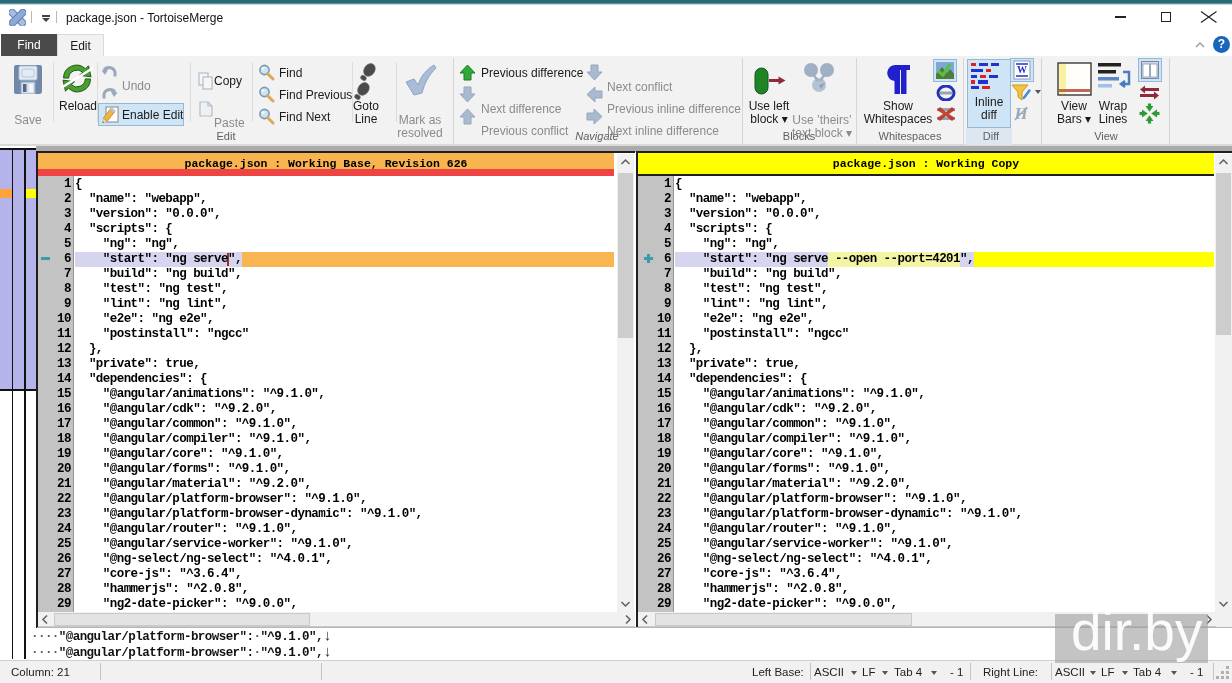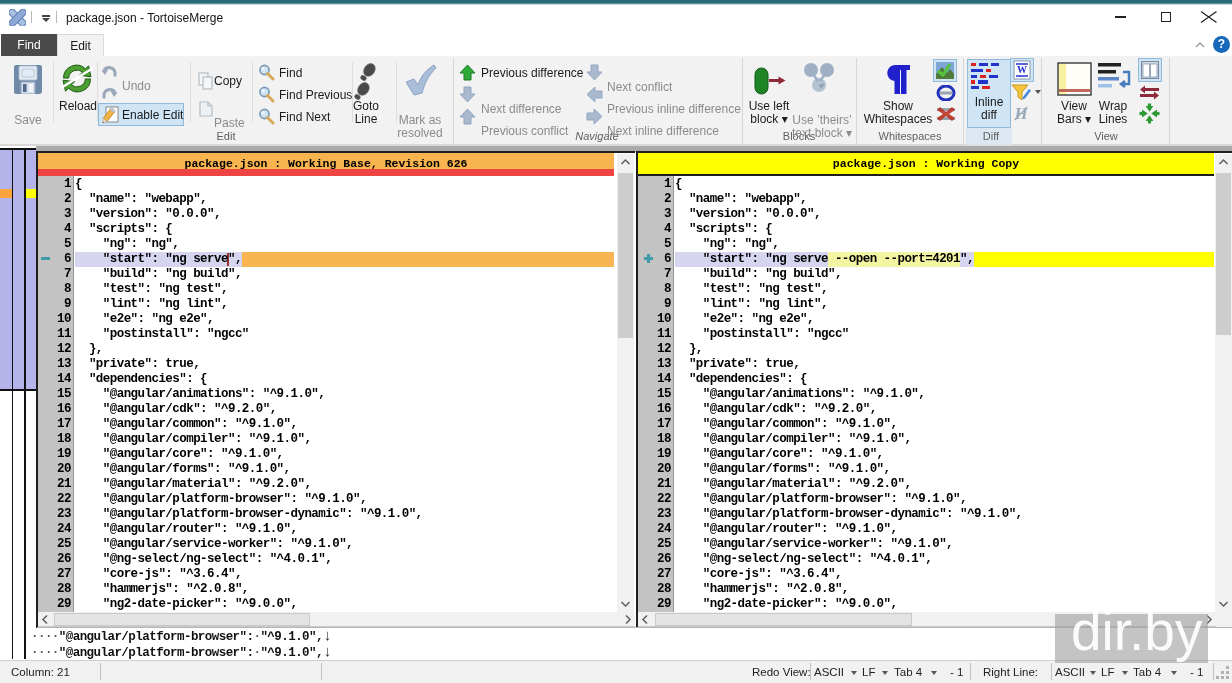--- a/index.html
+++ b/index.html
@@ -395,21 +395,21 @@
 <pre class="abs" style="left:31px;top:629px;color:#111;"><span style="color:#555;">····</span>"@angular/platform-browser":<span style="color:#555;">·</span>"^9.1.0",<span style="font-size:15px;color:#333;">↓</span>
 <span style="color:#555;">····</span>"@angular/platform-browser":<span style="color:#555;">·</span>"^9.1.0",<span style="font-size:15px;color:#333;">↓</span></pre>
 <div class="abs" style="left:0;top:660px;width:1232px;height:23px;background:#f1f1f1;border-top:1px solid #cfcfcf;"></div>
 <div class="abs" style="left:11px;top:666px;font-size:11.5px;color:#222;">Column: 21</div>
 <div class="abs" style="left:100px;top:663px;width:1px;height:17px;background:#c3c3c3;"></div>
 <div class="abs" style="left:321px;top:663px;width:1px;height:17px;background:#c3c3c3;"></div>
 <div class="abs" style="left:810px;top:663px;width:1px;height:17px;background:#c3c3c3;"></div>
 <div class="abs" style="left:970px;top:663px;width:1px;height:17px;background:#c3c3c3;"></div>
 <div class="abs" style="left:1051px;top:663px;width:1px;height:17px;background:#c3c3c3;"></div>
 <div class="abs" style="left:1213px;top:663px;width:1px;height:17px;background:#c3c3c3;"></div>
-<div class="abs" style="left:752px;top:666px;font-size:11.5px;color:#222;white-space:nowrap;">Redo View:</div>
+<div class="abs" style="left:752px;top:666px;font-size:11.5px;color:#222;white-space:nowrap;">Left Base:</div>
 <div class="abs" style="left:814px;top:666px;font-size:11.5px;color:#222;white-space:nowrap;">ASCII</div>
 <div class="abs" style="left:851px;top:671px;width:0;height:0;border-left:3.5px solid transparent;border-right:3.5px solid transparent;border-top:4px solid #555;"></div>
 <div class="abs" style="left:862px;top:666px;font-size:11.5px;color:#222;white-space:nowrap;">LF</div>
 <div class="abs" style="left:882px;top:671px;width:0;height:0;border-left:3.5px solid transparent;border-right:3.5px solid transparent;border-top:4px solid #555;"></div>
 <div class="abs" style="left:894px;top:666px;font-size:11.5px;color:#222;white-space:nowrap;">Tab 4</div>
 <div class="abs" style="left:931px;top:671px;width:0;height:0;border-left:3.5px solid transparent;border-right:3.5px solid transparent;border-top:4px solid #555;"></div>
 <div class="abs" style="left:950px;top:666px;font-size:11.5px;color:#222;white-space:nowrap;">- 1</div>
 <div class="abs" style="left:983px;top:666px;font-size:11.5px;color:#222;white-space:nowrap;">Right Line:</div>
 <div class="abs" style="left:1055px;top:666px;font-size:11.5px;color:#222;white-space:nowrap;">ASCII</div>
 <div class="abs" style="left:1090px;top:671px;width:0;height:0;border-left:3.5px solid transparent;border-right:3.5px solid transparent;border-top:4px solid #555;"></div>

